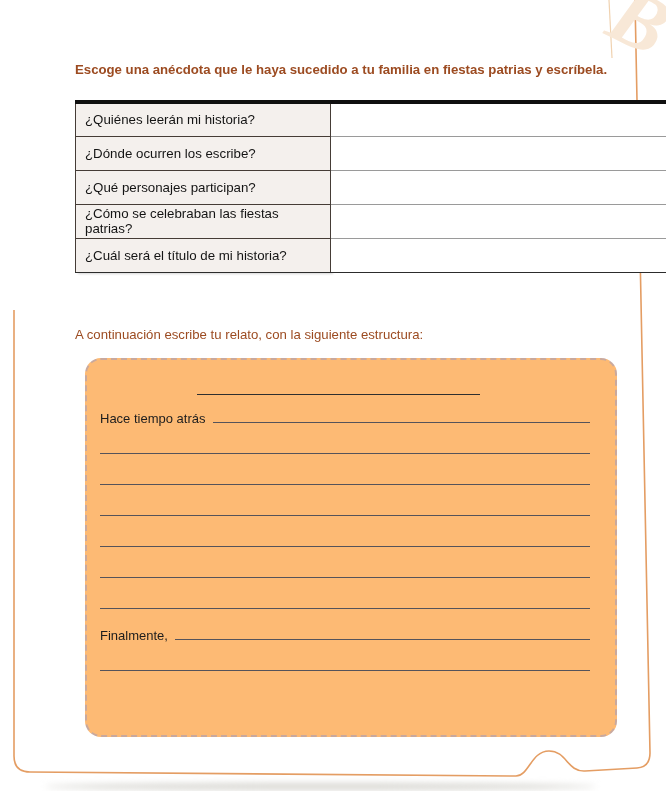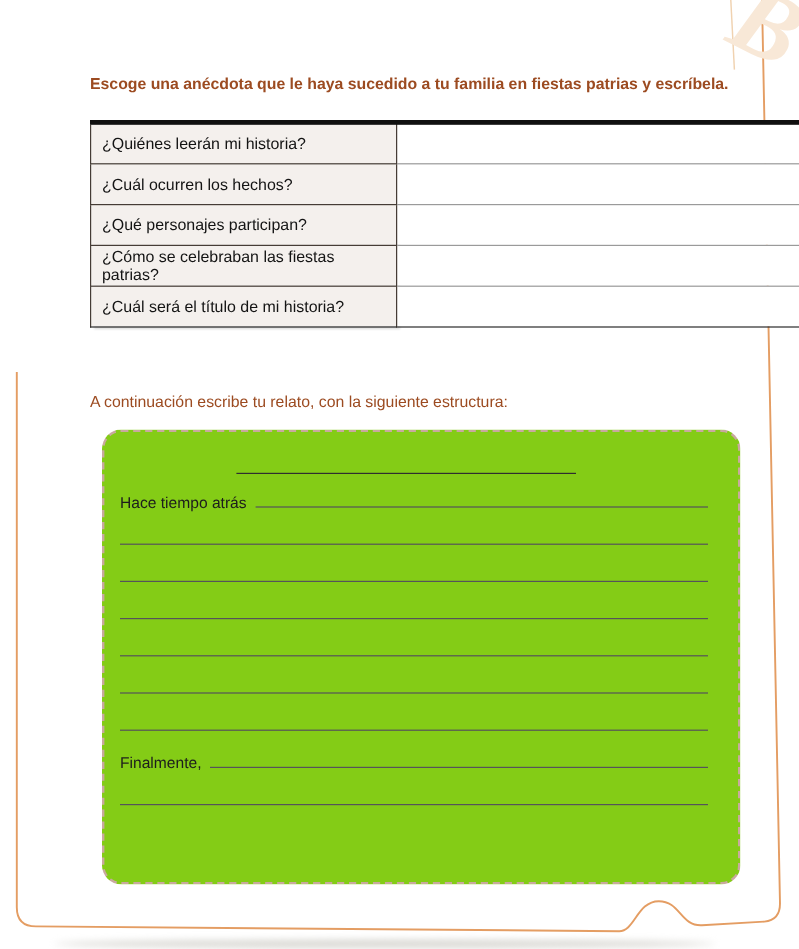--- a/index.html
+++ b/index.html
@@ -38,21 +38,21 @@
   td.acell{
     background:#ffffff;
     border-top:1px solid #9a9a9a;border-bottom:1px solid #9a9a9a;
     border-right:1.2px solid #565656;
   }
   .ptable tr:last-child td{border-bottom-color:#2c2c2c;margin-left:36px;}
   
   .wbox{
     position:absolute;left:85px;top:358px;width:532px;height:379px;
     box-sizing:border-box;border:2px dashed var(--stitch);border-radius:16px;
-    padding:28px 25px 0 13px;background:#84cc16;
+    padding:28px 25px 0 13px;background:#fdba74;
   }
   .title-line{
     height:6px;width:283px;margin-left:97px;
     border-bottom:1.4px solid #2f2f2f;
   }
   .wrow{display:flex;align-items:flex-end;height:31px;}
   .wlabel{
     font-size:13px;color:#1d1d1d;white-space:nowrap;
     padding-right:7px;line-height:1;padding-bottom:1px;
   }
@@ -90,21 +90,21 @@
 
   <div class="h-instruction">Escoge una anécdota que le haya sucedido a tu familia en fiestas patrias y escríbela.</div>
 
   <table class="ptable">
     <tbody>
       <tr>
         <td class="qcell">¿Quiénes leerán mi historia?</td>
         <td class="acell"></td>
       </tr>
       <tr>
-        <td class="qcell">¿Cuál ocurren los hechos?</td>
+        <td class="qcell">¿Dónde ocurren los escribe?</td>
         <td class="acell"></td>
       </tr>
       <tr>
         <td class="qcell">¿Qué personajes participan?</td>
         <td class="acell"></td>
       </tr>
       <tr>
         <td class="qcell">¿Cómo se celebraban las fiestas patrias?</td>
         <td class="acell"></td>
       </tr>

